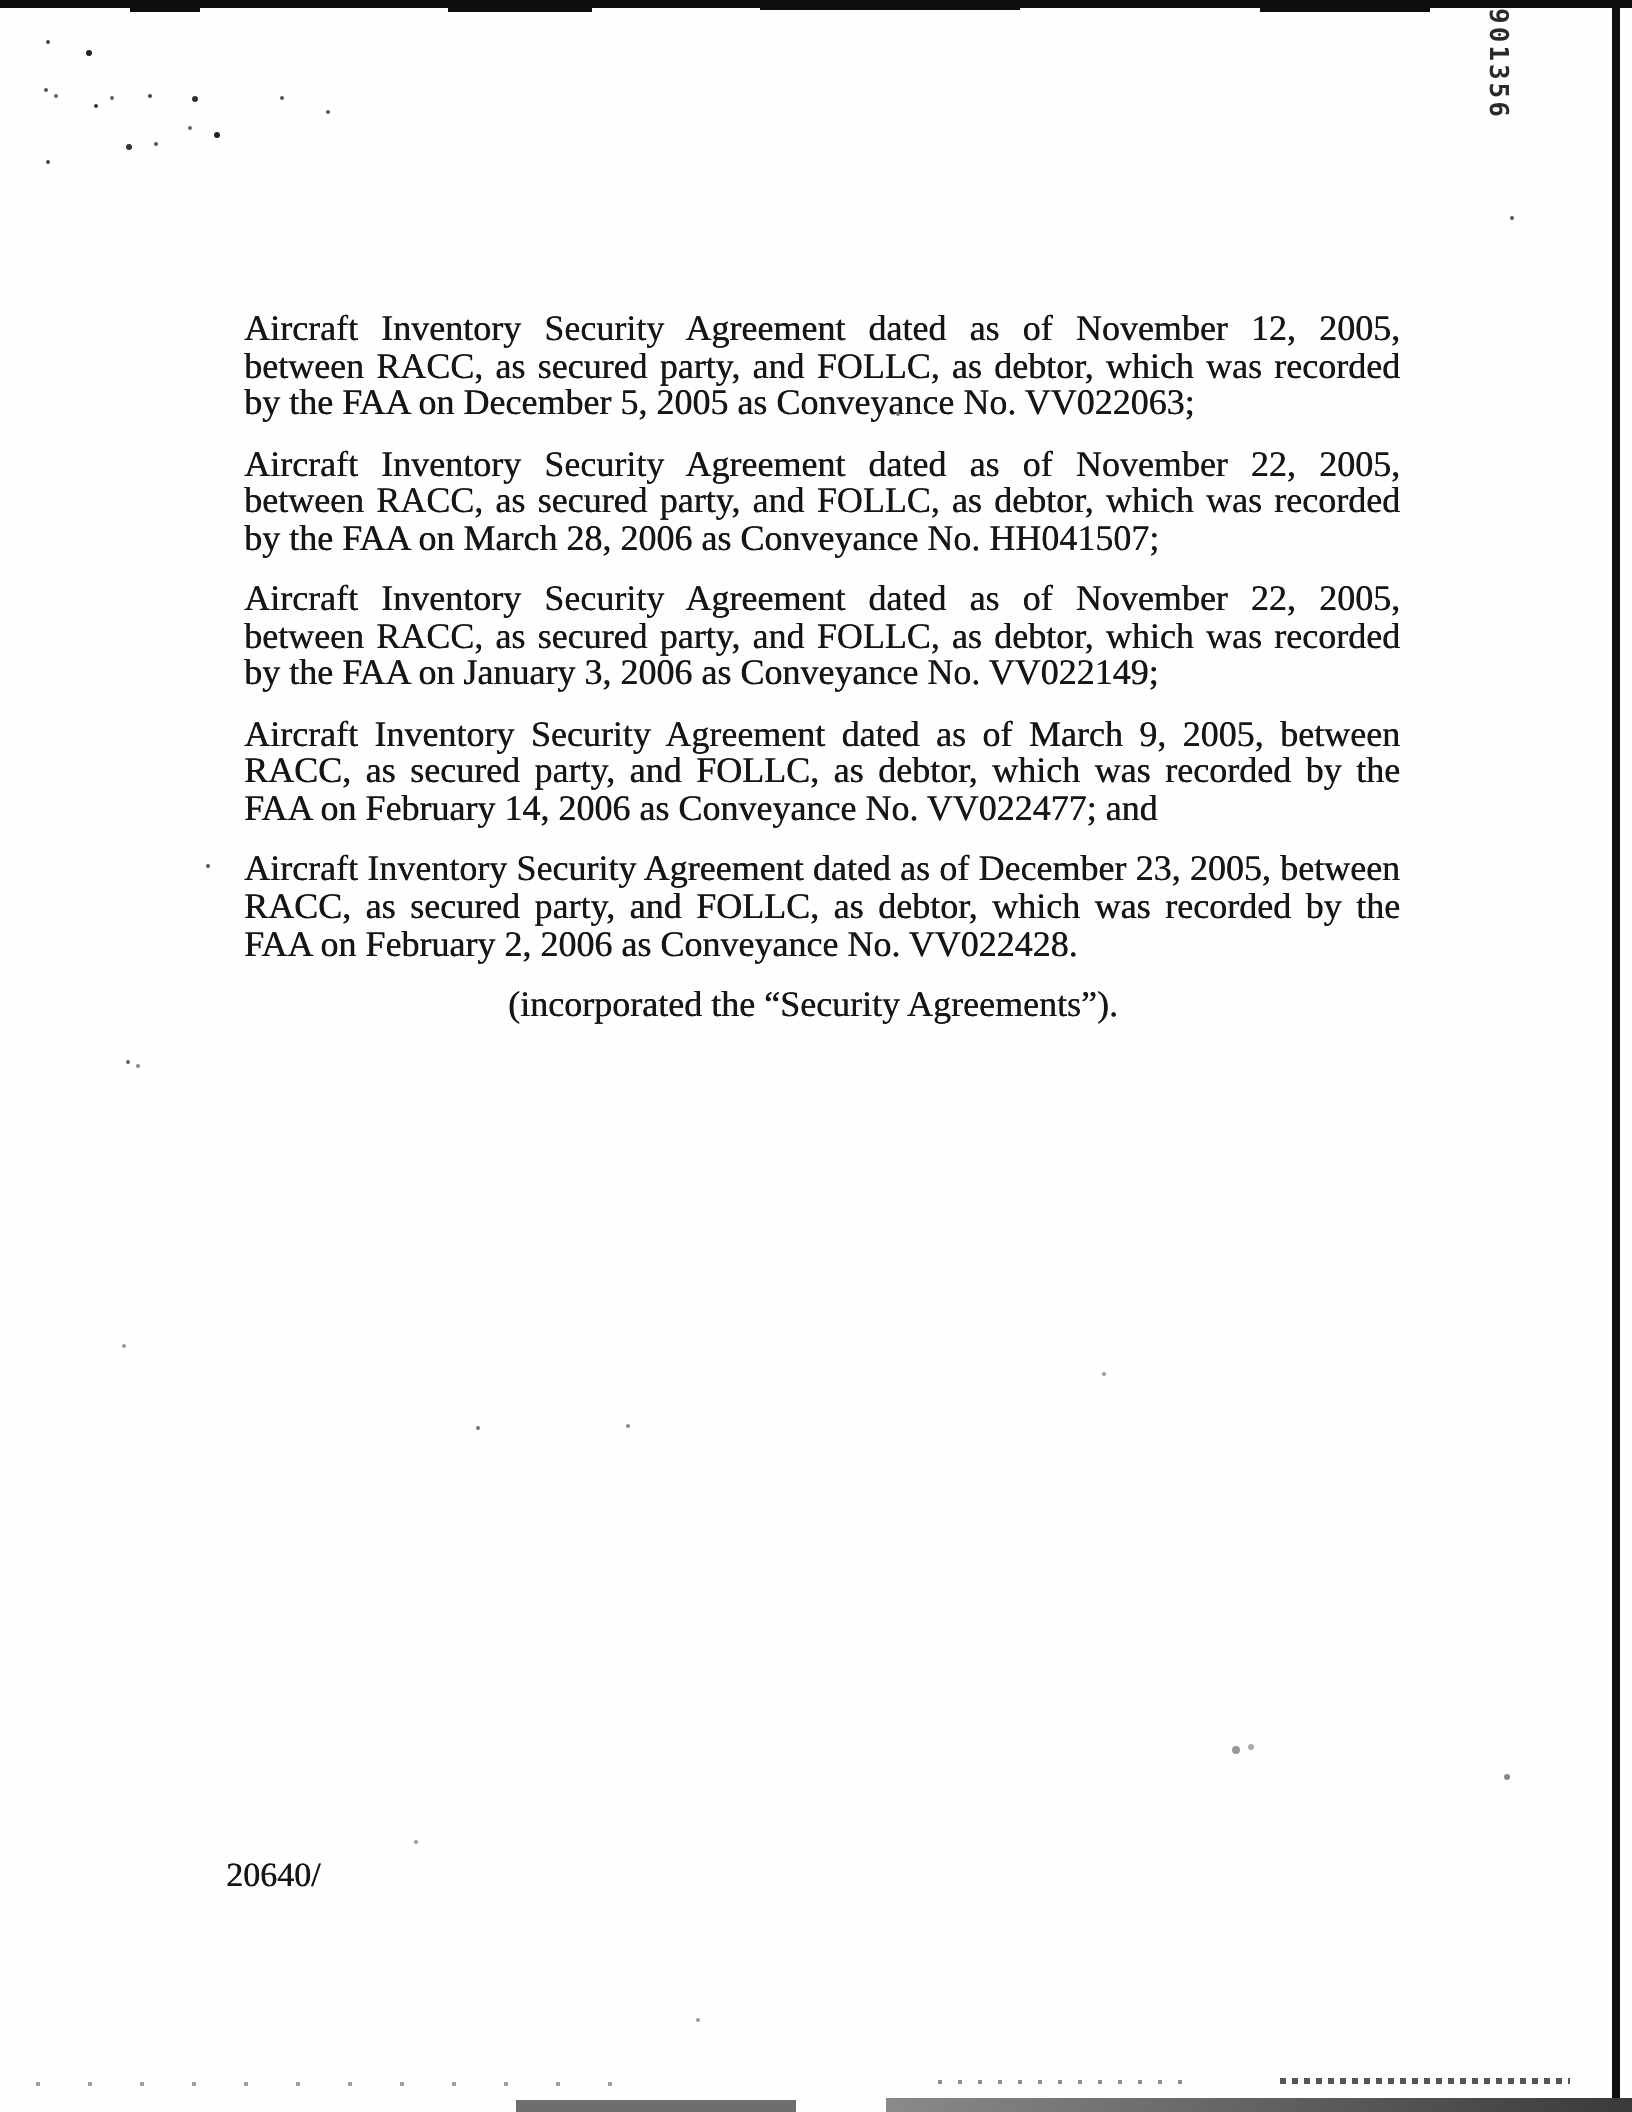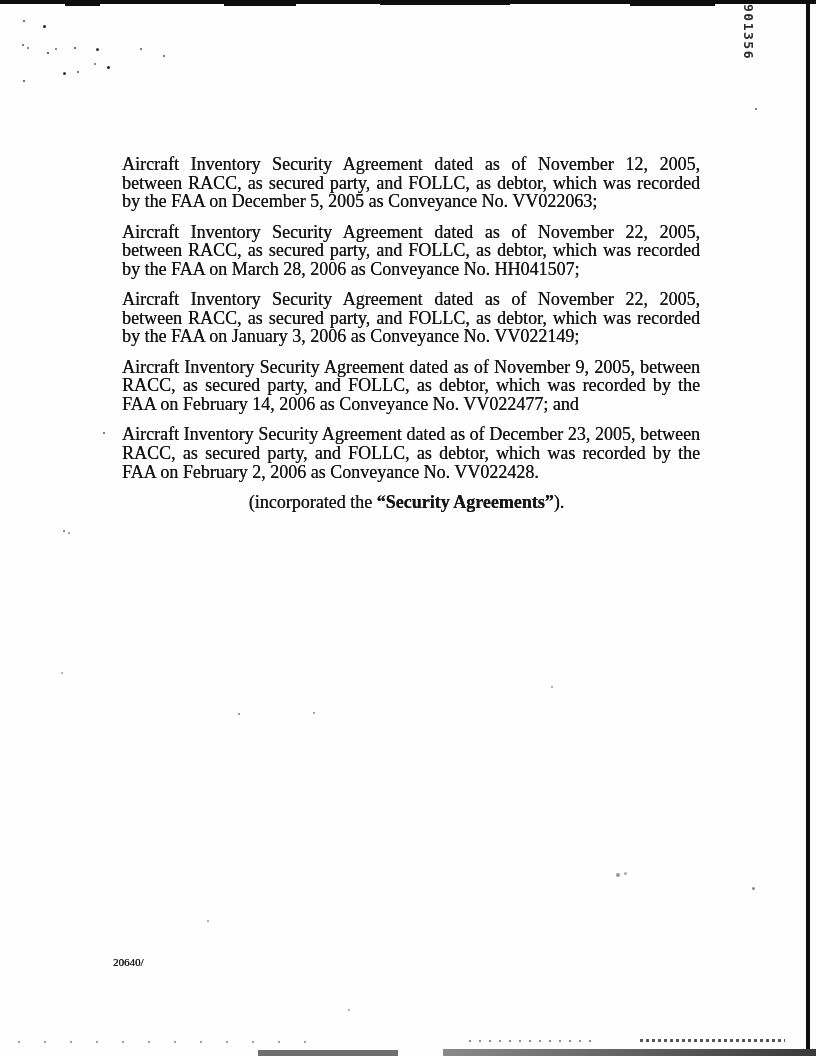--- a/index.html
+++ b/index.html
@@ -37,24 +37,24 @@
     color: #2a2a2a;
   }
   .content {
     position: absolute; left: 113px; top: 155px; width: 587px;
     font-size: 18px; line-height: 18.6px;
     text-shadow: 0.2px 0 0 currentColor;
   }
   p.agreement { margin: 0 0 11.8px 9px; text-align: justify; }
   p.references { margin: 1px 0 0 0; text-align: justify; }
   p.collective { margin: 8.5px 0 0 0; text-align: center; }
-  p.collective b { font-weight: bold; }
+  p.collective b { font-weight: normal; }
   .footer-number {
-    position: absolute; left: 113px; top: 956px;
-    font-size: 11px; text-shadow: 0.2px 0 0 currentColor;
+    position: absolute; left: 113px; top: 928px;
+    font-size: 17px; text-shadow: 0.2px 0 0 currentColor;
   }
   .speck { position: absolute; border-radius: 50%; }
   .dotrow { position: absolute; }
   .dotrow.sparse  { background: repeating-linear-gradient(90deg, #9f9f9f 0 2px, transparent 2px 26px); }
   .dotrow.medium  { background: repeating-linear-gradient(90deg, #8f8f8f 0 2px, transparent 2px 10px); }
   .dotrow.dense   { background: repeating-linear-gradient(90deg, #565656 0 3px, transparent 3px 6px); }
   .bottom-band { position: absolute; }
   .band-a { background: #6e6e6e; }
   .band-b { background: linear-gradient(90deg, #8a8a8a, #3a3a3a); }
 </style>
@@ -69,21 +69,21 @@
   <div class="edge-bump" style="left:380px;top:0;width:130px;height:5px;"></div>
   <div class="edge-bump" style="left:630px;top:0;width:85px;height:6px;"></div>
   <div class="edge-right"></div>
 
   <div class="stamp">901356</div>
 
   <div class="content">
     <p class="agreement">Aircraft Inventory Security Agreement dated as of November 12, 2005, between RACC, as secured party, and FOLLC, as debtor, which was recorded by the FAA on December 5, 2005 as Conveyance No. VV022063;</p>
     <p class="agreement">Aircraft Inventory Security Agreement dated as of November 22, 2005, between RACC, as secured party, and FOLLC, as debtor, which was recorded by the FAA on March 28, 2006 as Conveyance No. HH041507;</p>
     <p class="agreement">Aircraft Inventory Security Agreement dated as of November 22, 2005, between RACC, as secured party, and FOLLC, as debtor, which was recorded by the FAA on January 3, 2006 as Conveyance No. VV022149;</p>
-    <p class="agreement">Aircraft Inventory Security Agreement dated as of November 9, 2005, between RACC, as secured party, and FOLLC, as debtor, which was recorded by the FAA on February 14, 2006 as Conveyance No. VV022477; and</p>
+    <p class="agreement">Aircraft Inventory Security Agreement dated as of March 9, 2005, between RACC, as secured party, and FOLLC, as debtor, which was recorded by the FAA on February 14, 2006 as Conveyance No. VV022477; and</p>
     <p class="agreement">Aircraft Inventory Security Agreement dated as of December 23, 2005, between RACC, as secured party, and FOLLC, as debtor, which was recorded by the FAA on February 2, 2006 as Conveyance No. VV022428.</p>
     <p class="collective"><span>(incorporated the </span><b>“Security Agreements”</b><span>).</span></p>
   </div>
 
   <div class="footer-number">20640/</div>
 
   <div class="dotrow sparse" style="left:18px;top:1041px;width:310px;height:2px;"></div>
   <div class="dotrow medium" style="left:469px;top:1040px;width:122px;height:2px;"></div>
   <div class="dotrow dense" style="left:640px;top:1039px;width:145px;height:3px;"></div>
   <div class="bottom-band band-a" style="left:258px;top:1050px;width:140px;height:6px;"></div>

